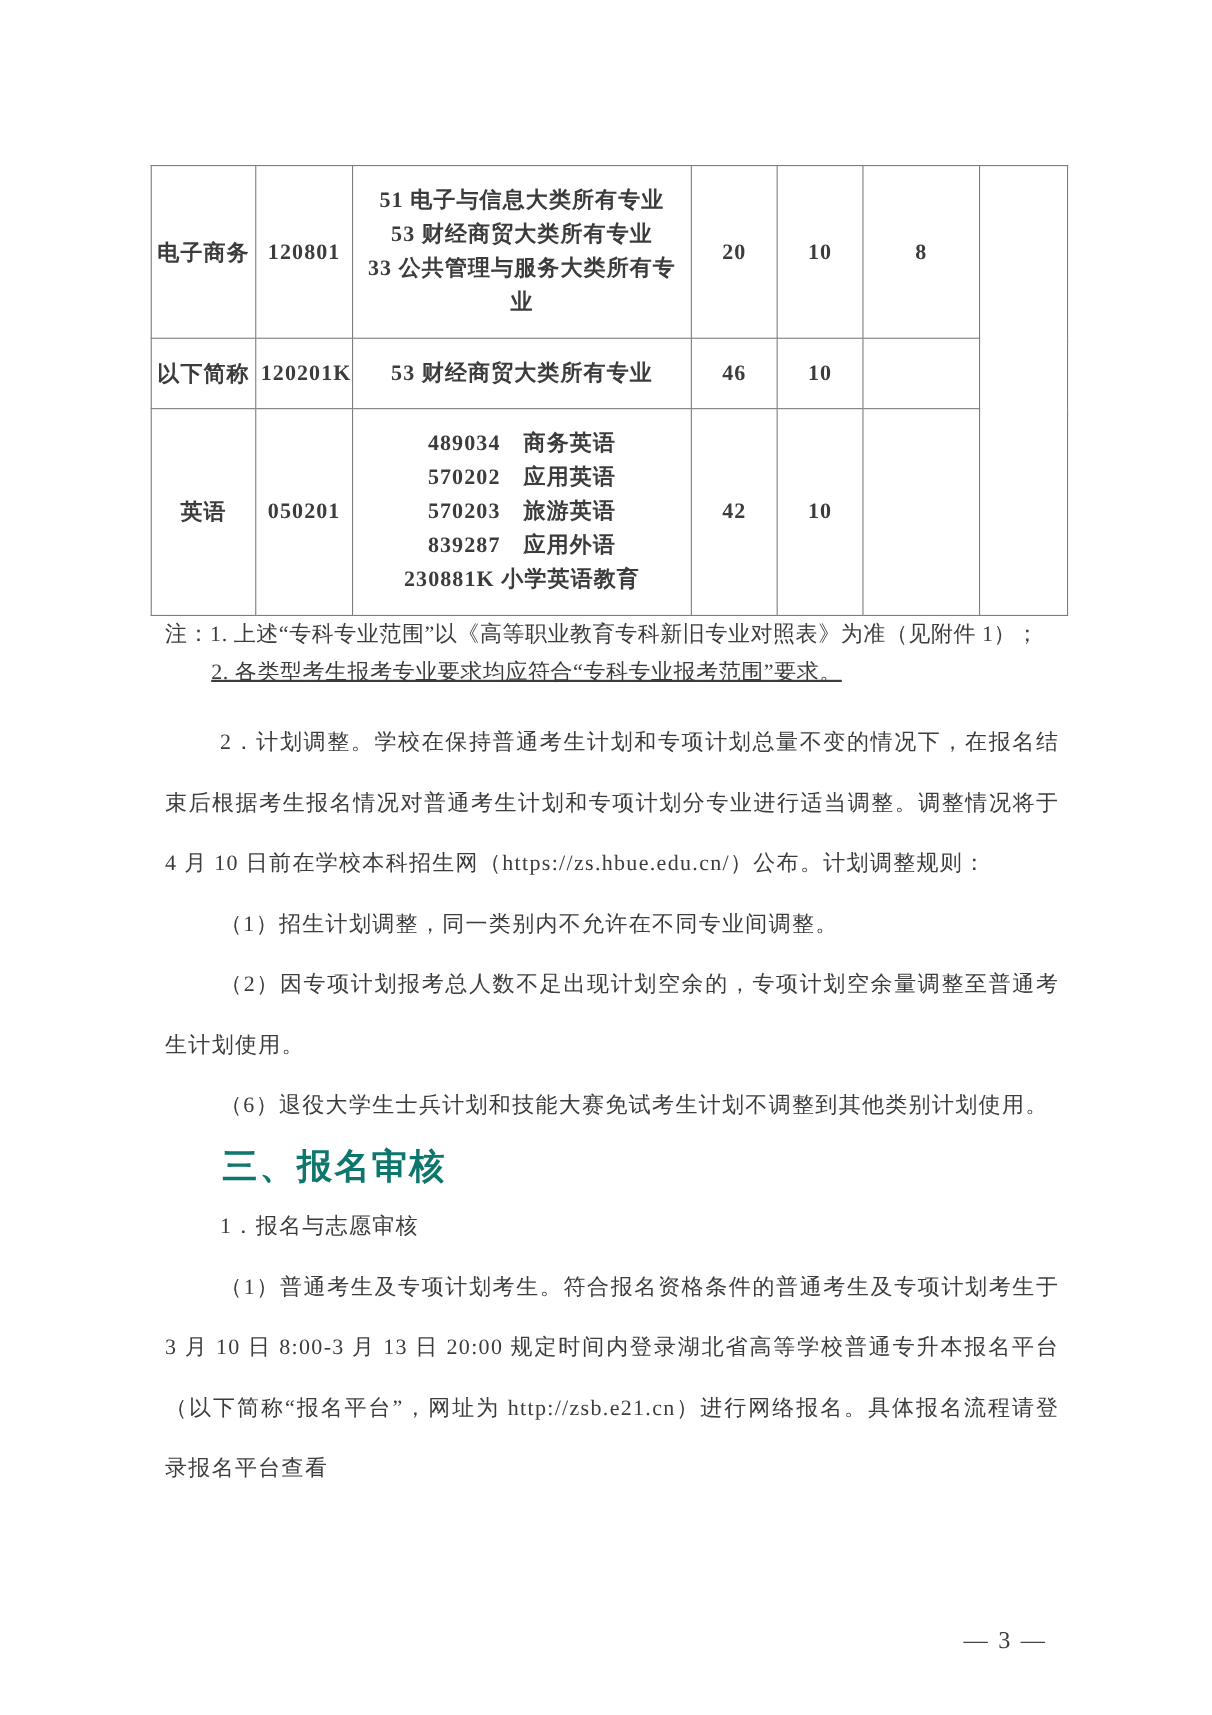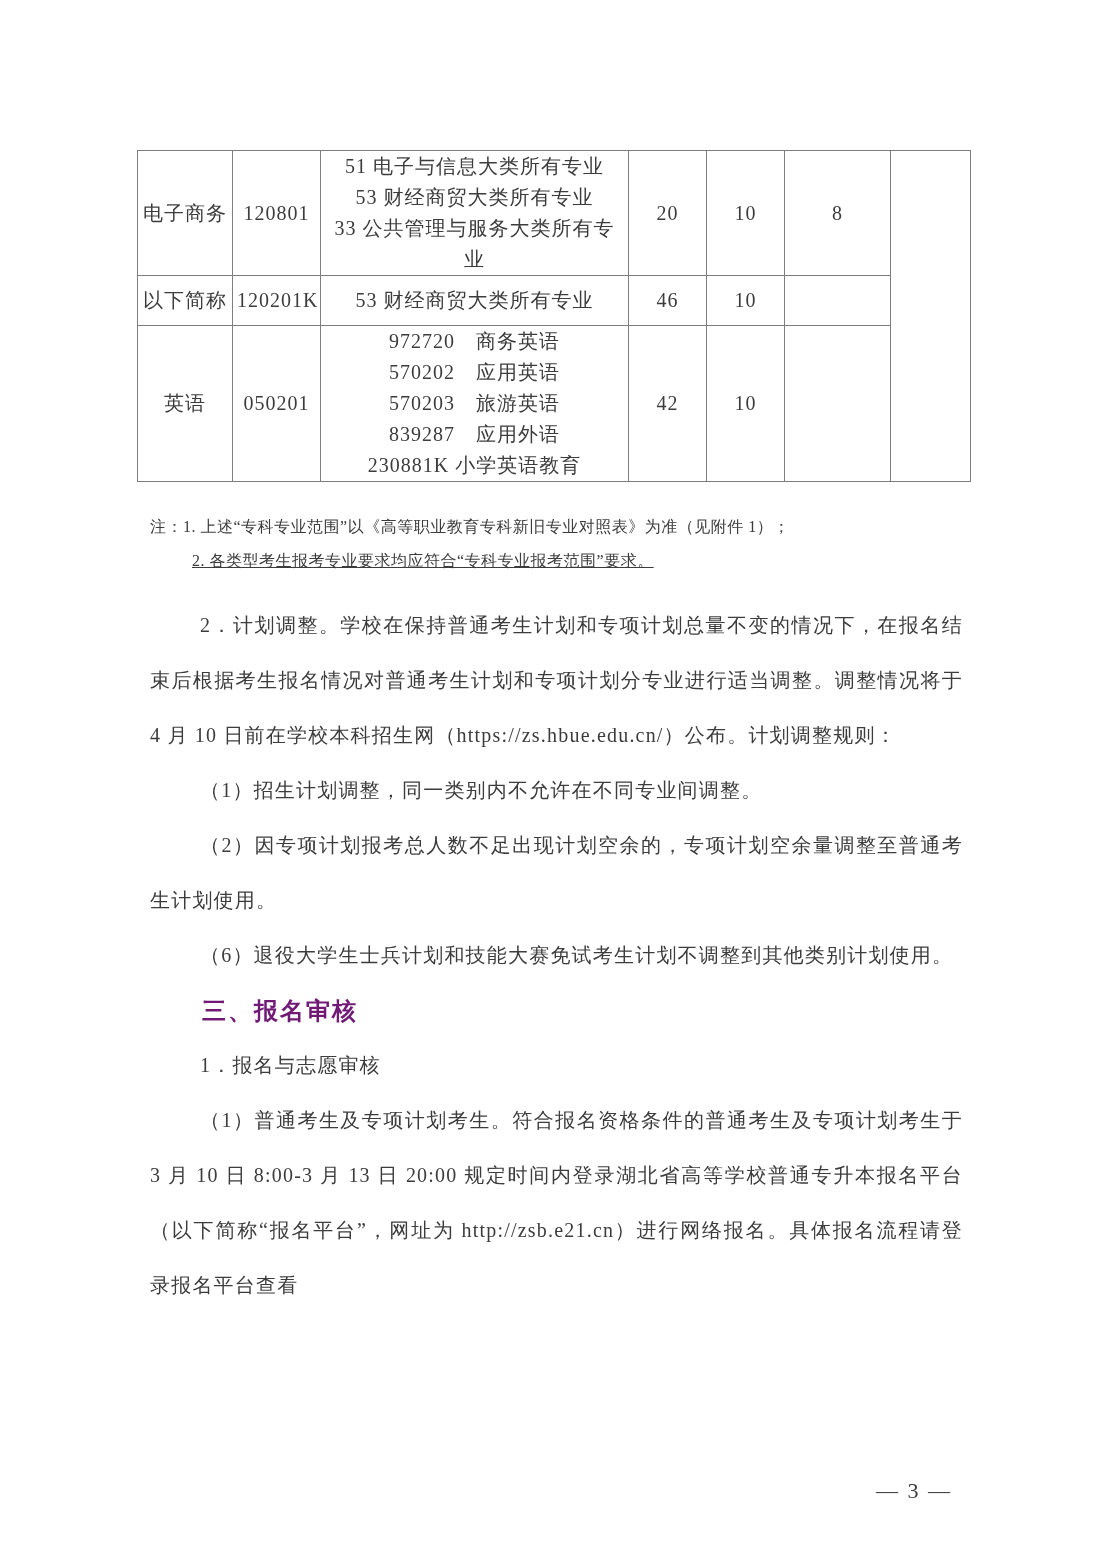--- a/index.html
+++ b/index.html
@@ -21,55 +21,56 @@
     table-layout: fixed;
     width: 833px;
     margin-left: -13px;
     font-size: 20px;
     color: #3c3c3c;
   }
   .plan-table td {
     border: 1px solid #7d7d7d;
     text-align: center;
     vertical-align: middle;
-    padding: 0 4px;
+    padding: 16px 4px;
     letter-spacing: 1px;
+    font-weight: bold;
   }
   .col-major  { width: 95px; }
   .col-code   { width: 88px; }
   .col-scope  { width: 308px; }
   .col-plan   { width: 78px; }
   .col-special{ width: 78px; }
   .col-extra  { width: 106px; }
   .col-last   { width: 80px; }
   .row-1 { height: 105px; }
   .row-2 { height: 50px; }
   .row-3 { height: 132px; }
   .c-scope { text-align: left; padding-left: 12px; }
   .scope-line { line-height: 31px; white-space: pre-wrap; }
   
-  .notes { margin-top: 28px; font-size: 16px; line-height: 34px; letter-spacing: 0.5px; }
+  .notes { margin-top: 0; font-size: 20px; line-height: 34px; letter-spacing: 0.5px; }
   .note { text-align: justify; }
   .note-2 { padding-left: 42px; text-decoration: underline; }
   
   .body-text { margin-top: 20px; width: 813px; }
   .para {
     font-size: 20px;
     line-height: 55px;
     text-align: justify;
     text-indent: 50px;
     letter-spacing: 1.2px;
     word-break: break-all;
   }
   .section-heading {
     font-family: "Liberation Sans", "DejaVu Sans", sans-serif;
     font-weight: bold;
-    font-size: 24px;
+    font-size: 32px;
     line-height: 55px;
-    color: #701a75;
+    color: #0f766e;
     padding-left: 52px;
     letter-spacing: 2px;
   }
   
   .page-number {
     position: absolute;
     top: 1478px;
     right: 150px;
     font-size: 22px;
     letter-spacing: 2px;
@@ -112,21 +113,21 @@
           <div class="scope-line">53 财经商贸大类所有专业</div>
         </td>
         <td>46</td>
         <td>10</td>
         <td></td>
       </tr>
       <tr class="row-3">
         <td>英语</td>
         <td>050201</td>
         <td class="c-scope">
-          <div class="scope-line">972720　商务英语</div>
+          <div class="scope-line">489034　商务英语</div>
           <div class="scope-line">570202　应用英语</div>
           <div class="scope-line">570203　旅游英语</div>
           <div class="scope-line">839287　应用外语</div>
           <div class="scope-line">230881K 小学英语教育</div>
         </td>
         <td>42</td>
         <td>10</td>
         <td></td>
       </tr>
     </tbody>

